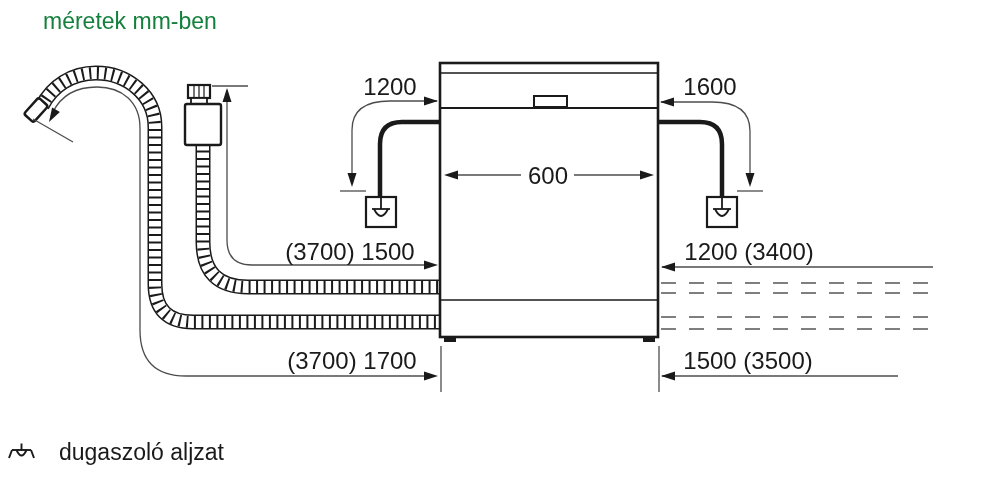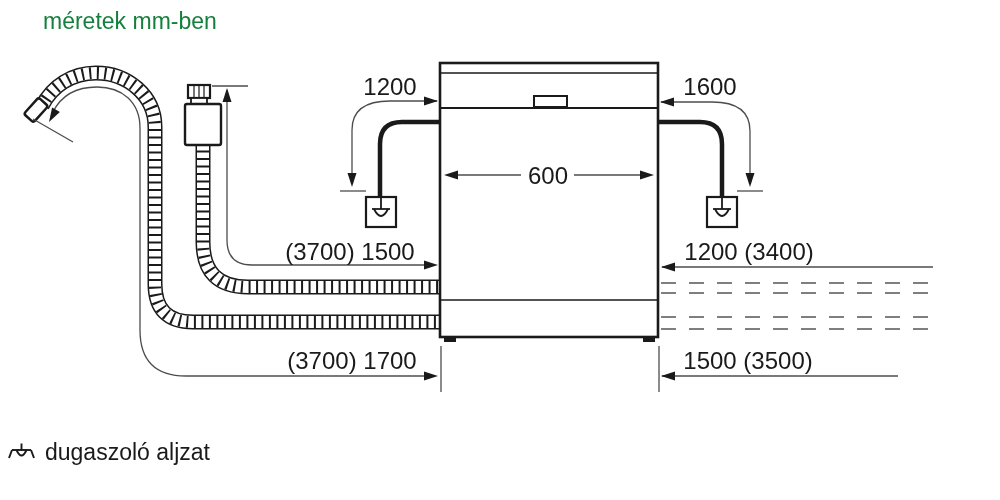--- a/index.html
+++ b/index.html
@@ -18,21 +18,21 @@
   .diagram-svg{position:absolute;left:0;top:0;}
   .dim-label{
     font-family:"Liberation Sans", sans-serif;
     font-size:24px;
     fill:#1a1a1a;
   }
   .legend{
     position:absolute;left:8px;top:439px;width:600px;
     font-size:23px;line-height:25px;color:#1a1a1a;
   }
-  .legend-row{display:flex;align-items:center;gap:10px;height:27px;}
+  .legend-row{display:flex;align-items:center;gap:24px;height:27px;}
   .legend-glyph{flex:0 0 auto;display:block;}
 </style>
 </head>
 <body>
 
 <div class="page">
 
   <div class="title">méretek mm-ben</div>
 
   <svg class="diagram-svg" width="1000" height="500" viewBox="0 0 1000 500">

